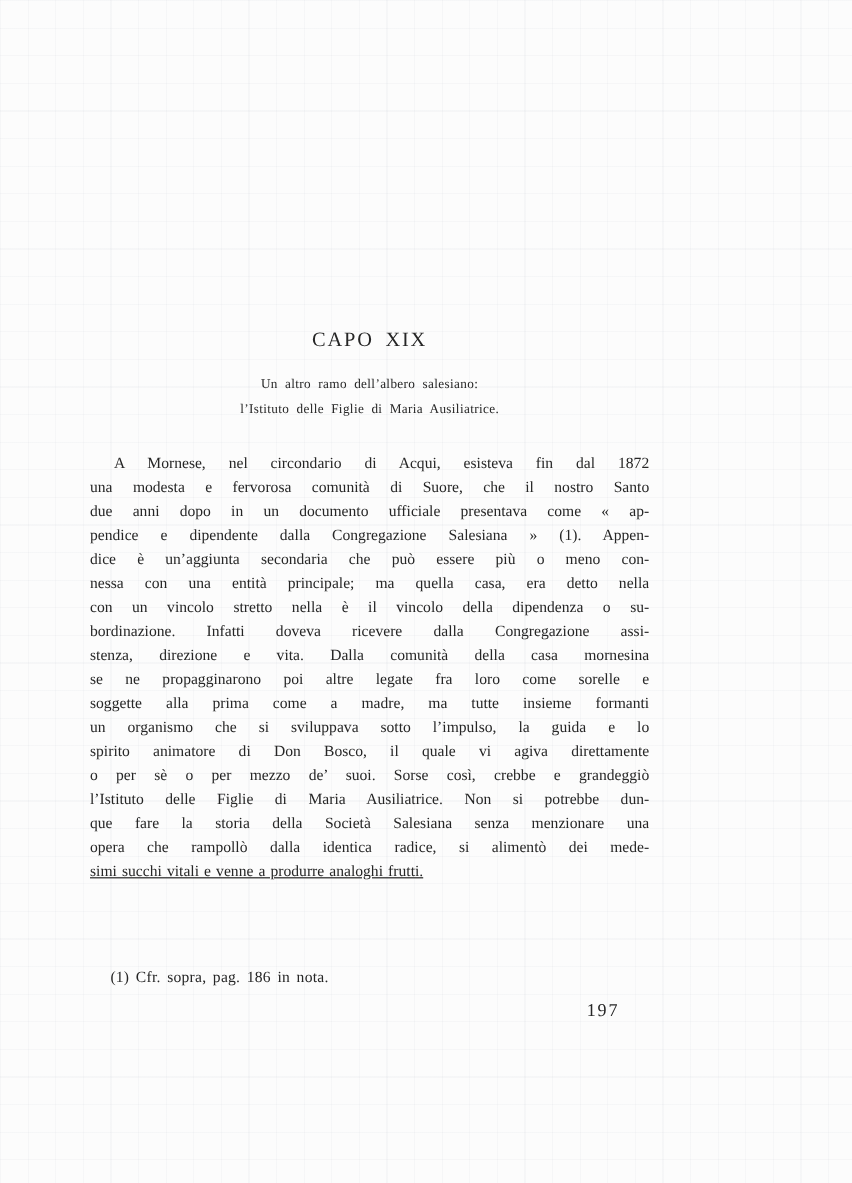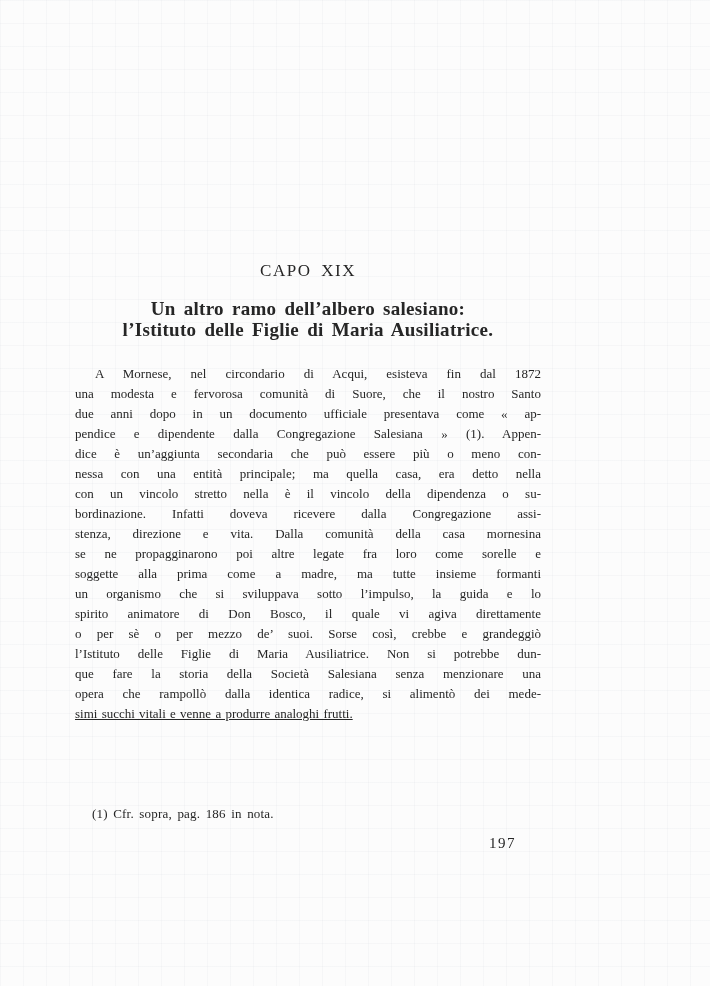--- a/index.html
+++ b/index.html
@@ -16,35 +16,35 @@
     background-image:
       repeating-linear-gradient(to right,  rgba(130,140,160,0.05) 0 1px, transparent 1px 23px),
       repeating-linear-gradient(to bottom, rgba(130,140,160,0.05) 0 1px, transparent 1px 23px);
     color: #262626;
     font-family: "Liberation Serif", "DejaVu Serif", serif;
     overflow: hidden;
   }
   .text-block {
     position: absolute;
     left: 75px;
-    top: 262px;
+    top: 274px;
     width: 466px;
   }
   .chapter-heading {
     text-align: center;
     font-size: 17px;
     line-height: 17px;
     letter-spacing: 1.5px;
     word-spacing: 4px;
     margin-bottom: 19px;
   }
   .chapter-title {
     text-align: center;
-    font-weight: bold;
-    font-size: 19px;
+    font-weight: normal;
+    font-size: 11px;
     line-height: 21px;
     word-spacing: 3px;
     letter-spacing: 0.3px;
     margin-bottom: 24px;
   }
   .body-text {
     font-size: 13px;
   }
   .body-text .line {
     line-height: 20px;

